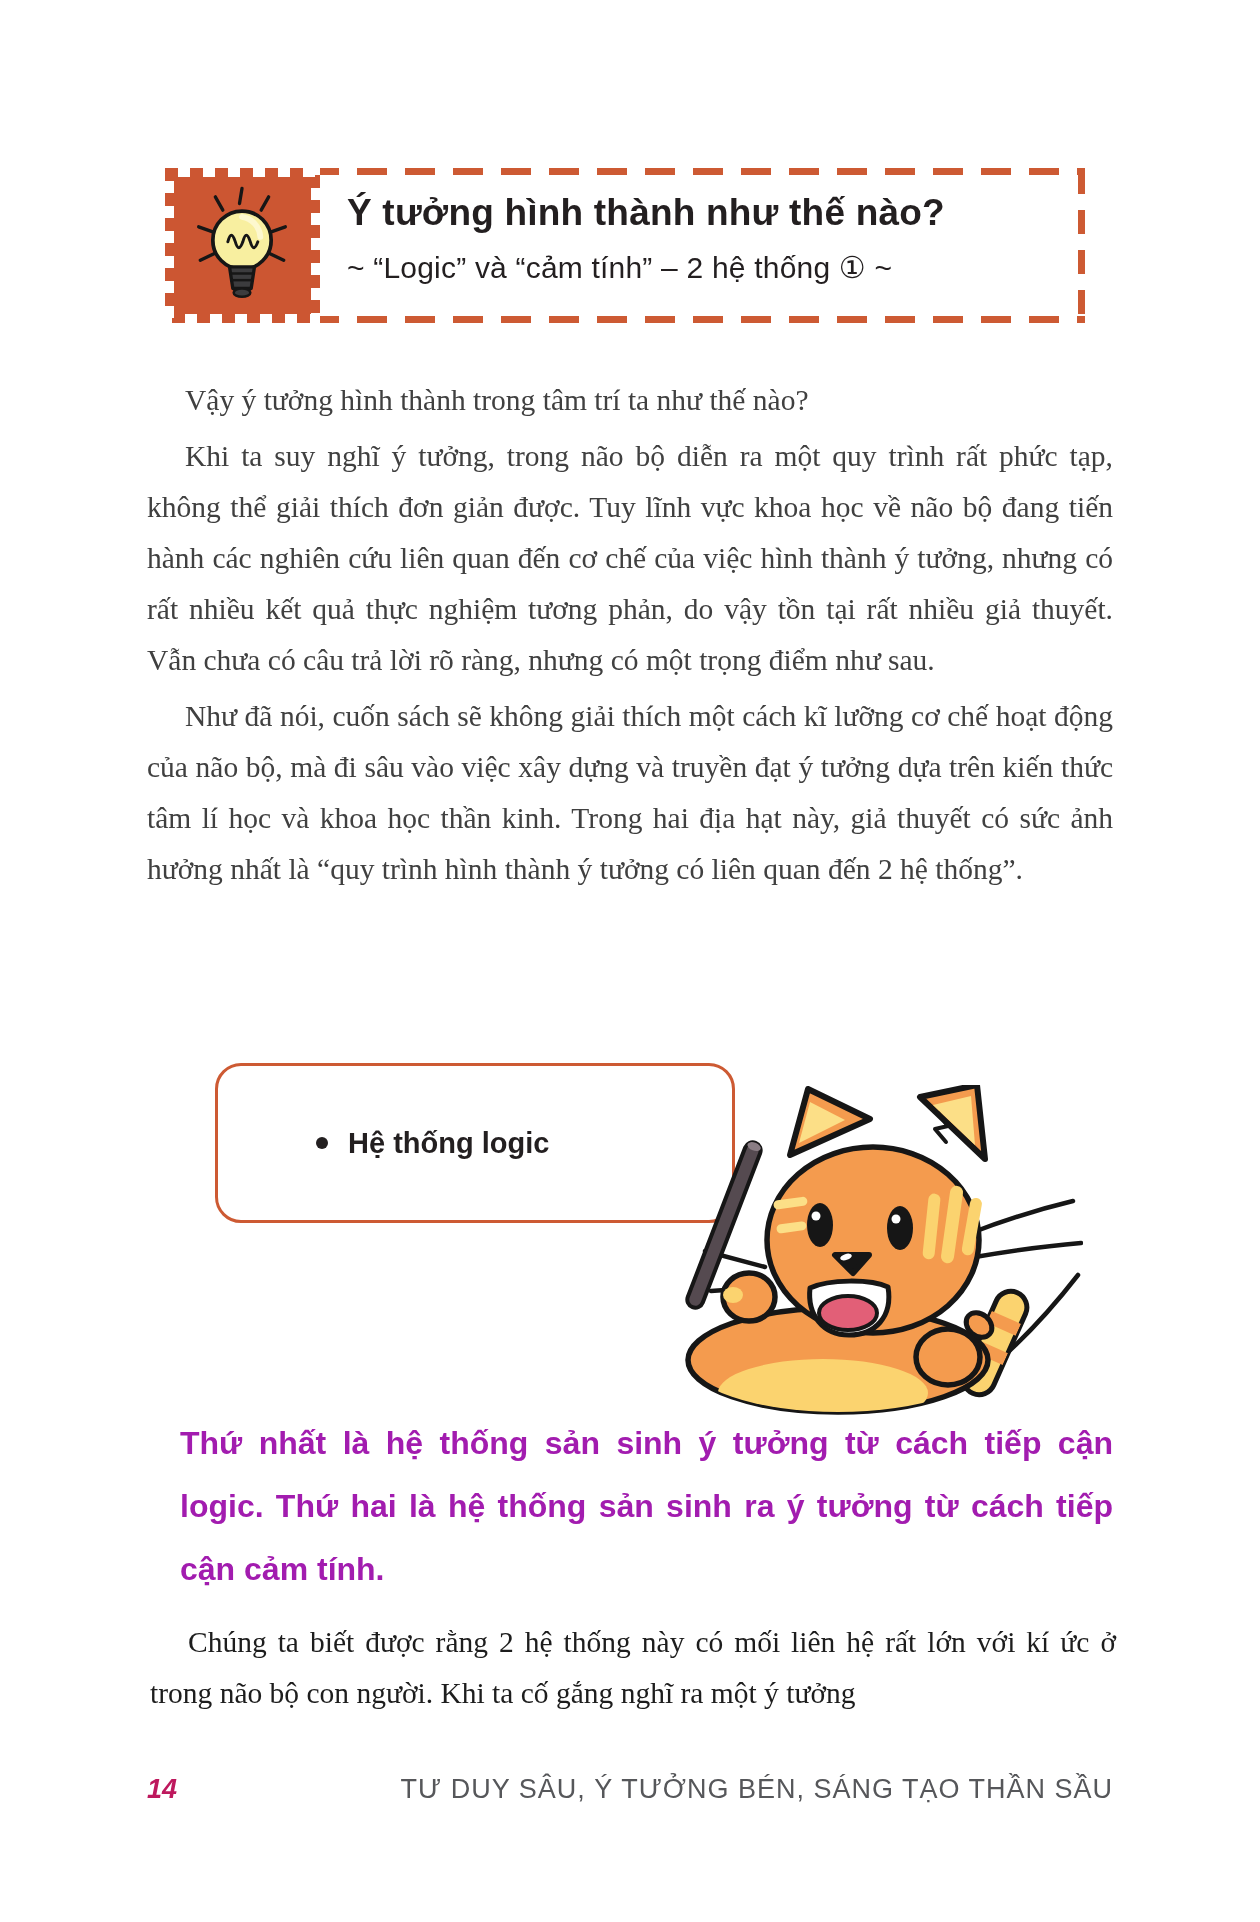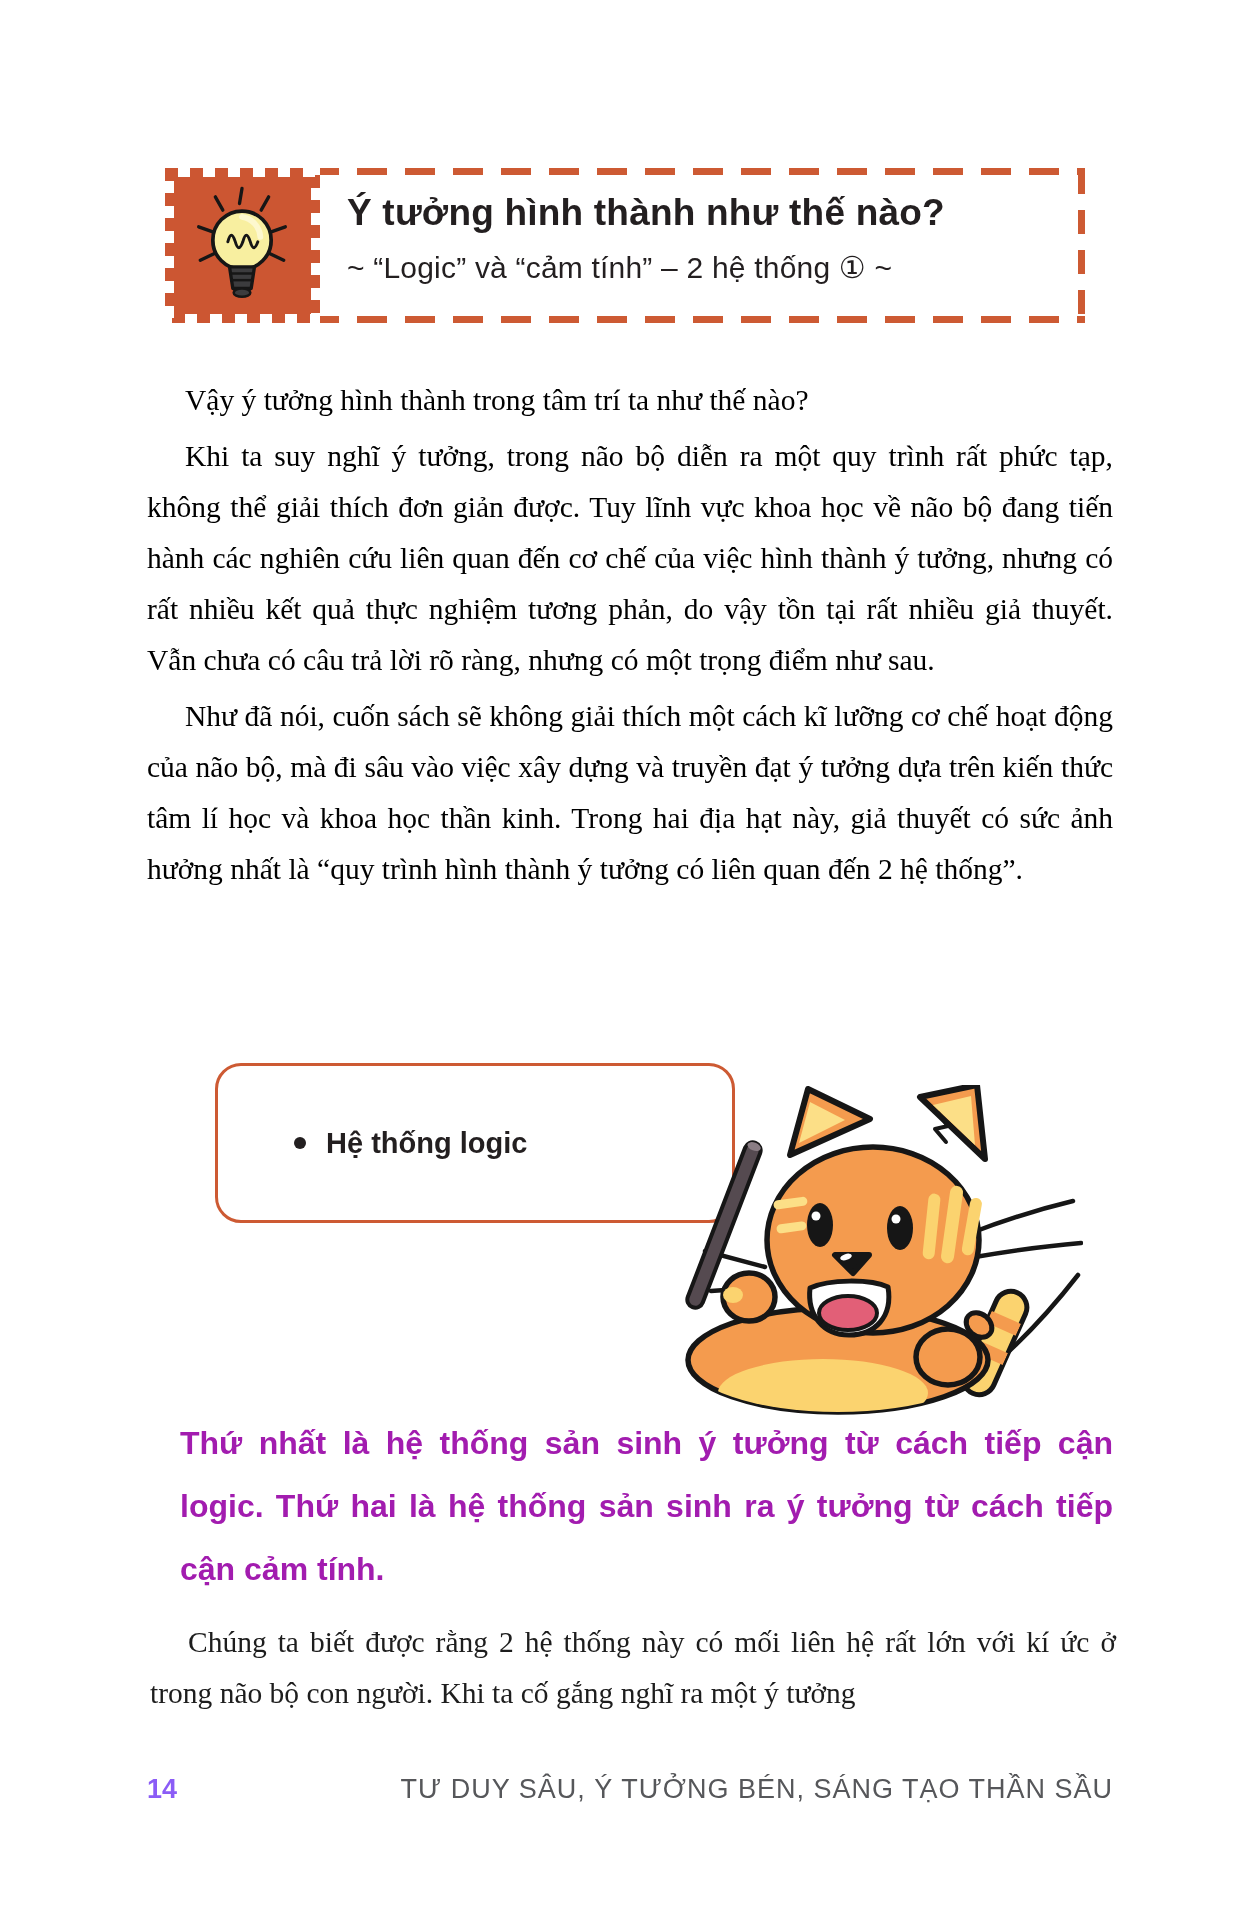--- a/index.html
+++ b/index.html
@@ -24,47 +24,47 @@
           background:repeating-linear-gradient(180deg,transparent 0 13px,#ffffff 13px 25px);}
   .perf-r{right:0;top:0;bottom:0;width:9px;
           background:repeating-linear-gradient(180deg,transparent 7px 20px,#ffffff 20px 32px);}
   .bulb-svg{position:absolute;left:27px;top:14px;}
   .header-text{position:absolute;left:182px;top:24px;font-family:"Liberation Sans",sans-serif;}
   .header-title{font-size:37px;font-weight:bold;color:#231f20;letter-spacing:.2px;}
   .header-subtitle{font-size:30px;color:#231f20;margin-top:16px;letter-spacing:.2px;}
 
   
   .bodytext{position:absolute;left:147px;top:375px;width:966px;
-            font-size:29.5px;line-height:51px;text-align:justify;color:#000000;}
+            font-size:29.5px;line-height:51px;text-align:justify;color:#404040;}
   .bodytext p{margin:0 0 5px 0;text-indent:38px;}
 
   
   .callout{position:absolute;left:215px;top:1063px;width:520px;height:160px;
            border:3px solid #cd5a33;border-radius:26px;box-sizing:border-box;
            display:flex;flex-direction:column;justify-content:center;gap:14px;
-           padding-left:76px;font-family:"Liberation Sans",sans-serif;}
+           padding-left:98px;font-family:"Liberation Sans",sans-serif;}
   .callout-item{display:flex;align-items:center;gap:20px;
                 font-size:29px;font-weight:bold;color:#231f20;}
   .callout-dot{width:12px;height:12px;border-radius:50%;background:#231f20;flex:0 0 auto;}
   .cat{position:absolute;left:583px;top:1085px;}
 
   
   .boldpara{position:absolute;left:180px;top:1412px;width:933px;
             font-family:"Liberation Sans",sans-serif;font-weight:bold;
             font-size:32px;line-height:63px;text-align:justify;color:#a21caf;}
 
   
   .lastpara{position:absolute;left:150px;top:1617px;width:966px;
             font-size:29.5px;line-height:51px;text-align:justify;text-indent:38px;color:#1d1d1d;}
 
   
   .footer{position:absolute;left:147px;top:1774px;width:966px;
           display:flex;justify-content:space-between;align-items:baseline;
           font-family:"Liberation Sans",sans-serif;}
-  .page-num{font-size:27px;font-weight:bold;color:#8b5cf6;}
+  .page-num{font-size:27px;font-weight:bold;color:#be185d;font-style:italic;}
   .book-title{font-size:27px;color:#56575a;letter-spacing:1px;}
 </style>
 </head>
 <body>
 
 <div class="header">
   <div class="dash-h dash-top"></div>
   <div class="dash-h dash-bottom"></div>
   <div class="dash-v"></div>
   <div class="stamp">

